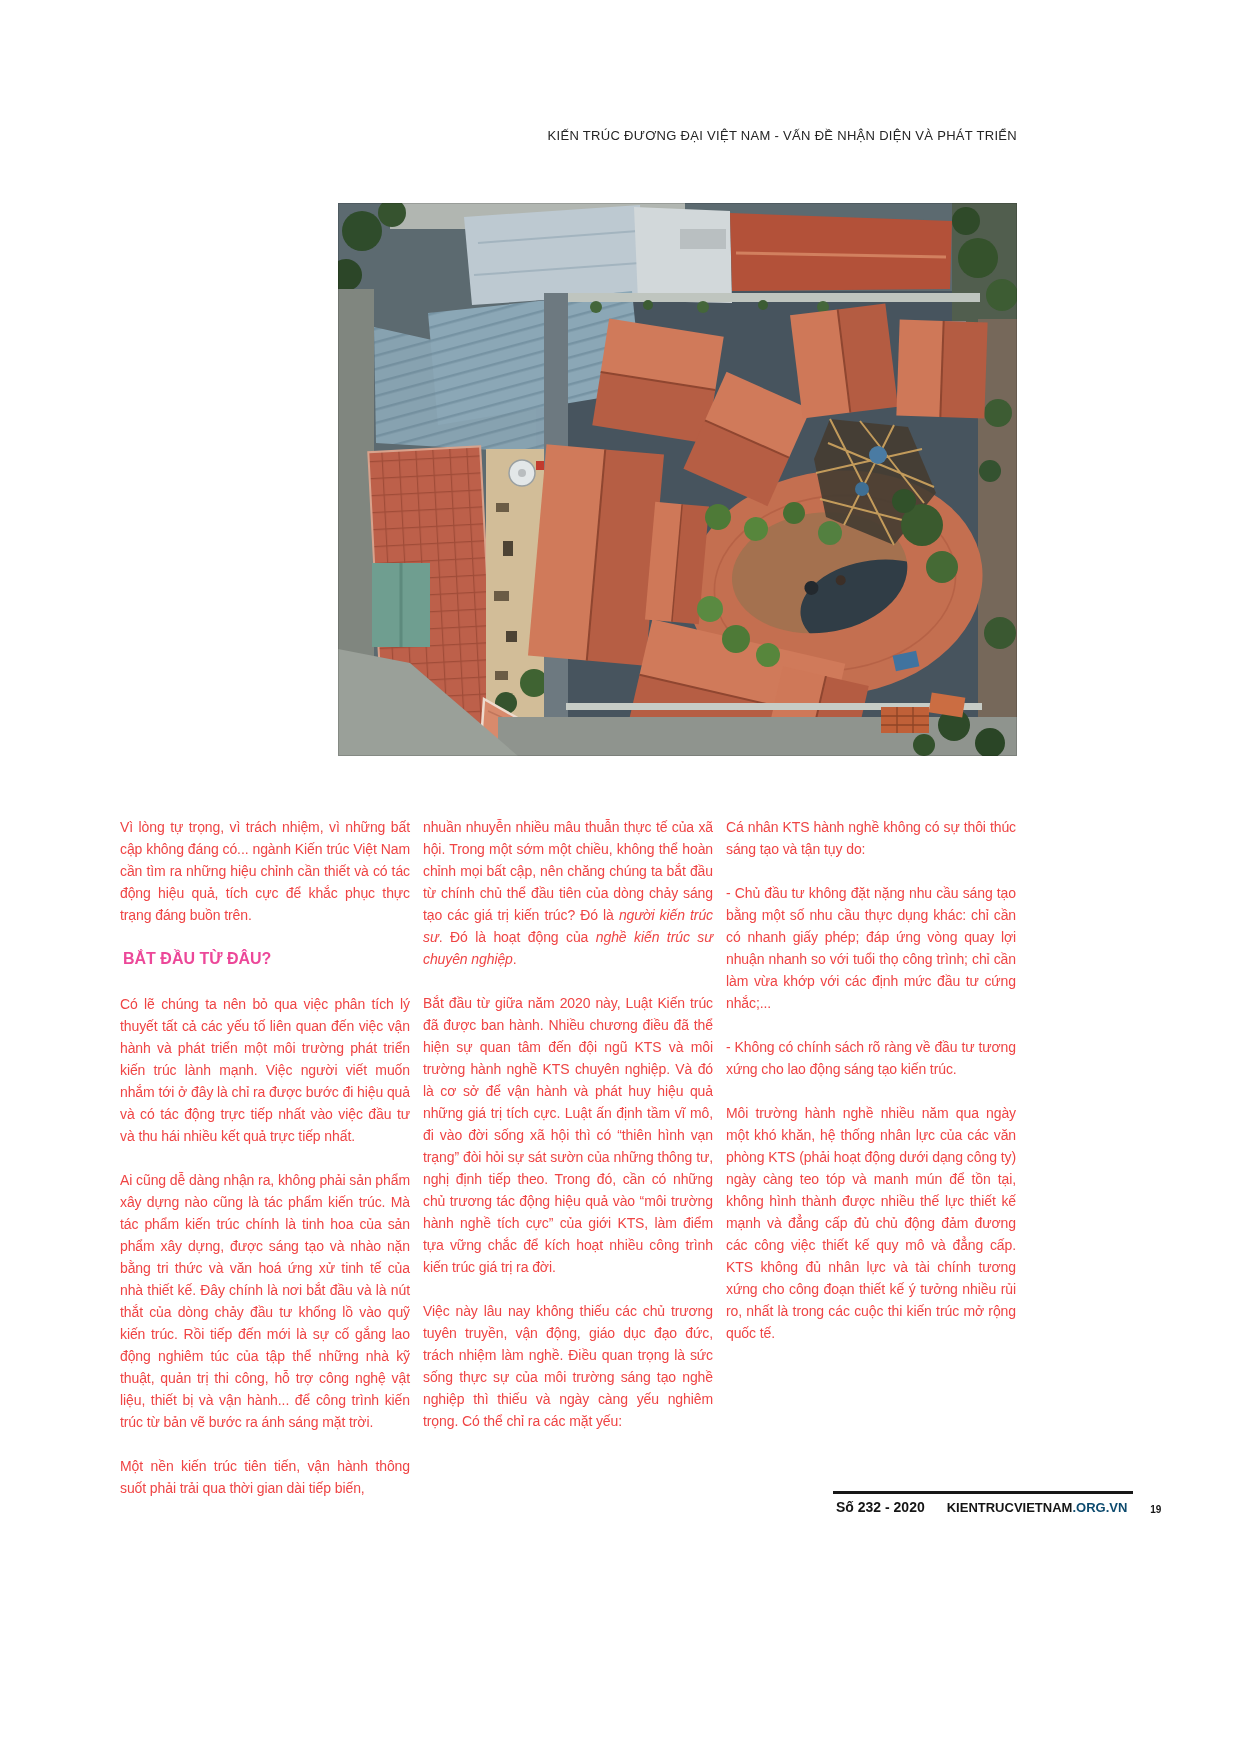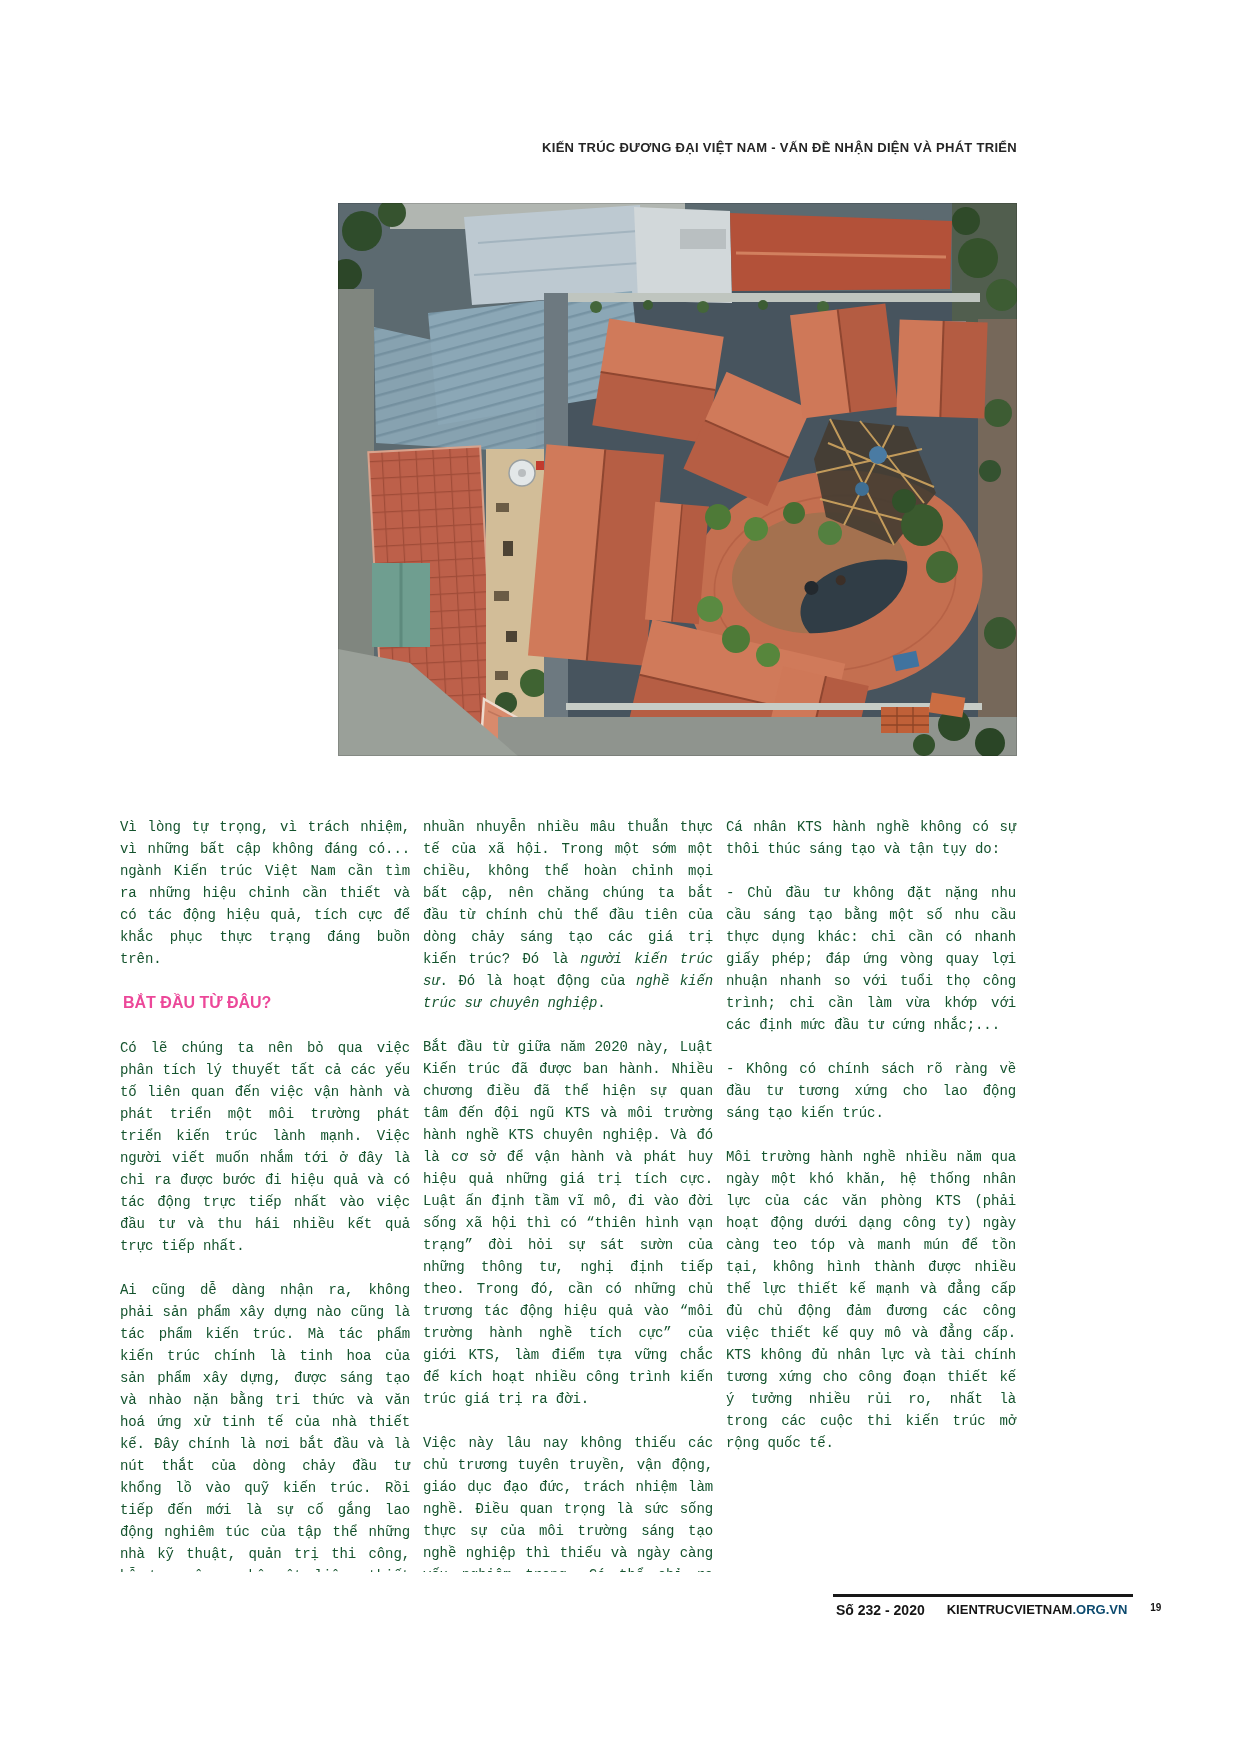--- a/index.html
+++ b/index.html
@@ -1,47 +1,47 @@
 <!DOCTYPE html>
 <html lang="vi"><head>
 <meta charset="utf-8">
 <style>
   html,body { margin:0; padding:0; background:#ffffff; }
   .page {
     position:relative; width:1241px; height:1754px; background:#ffffff;
     font-family:"Liberation Sans","DejaVu Sans",sans-serif; overflow:hidden;
   }
   .running-head {
-    position:absolute; top:140px; left:120px; width:897px;
-    text-align:right; font-size:13px; font-weight:bold; color:#252525;
+    position:absolute; top:128px; left:120px; width:897px;
+    text-align:right; font-size:13px; font-weight:normal; color:#252525;
     letter-spacing:0.3px;
   }
   .photo-figure { position:absolute; left:338px; top:203px; width:679px; height:553px; }
   .photo-figure svg { display:block; width:679px; height:553px; }
   .photo-caption {
     position:absolute; top:761px; left:338px; width:676px;
     text-align:right; font-style:italic; font-size:13.5px; color:#585858;
   }
   .columns {
     position:absolute; left:120px; top:816px; width:897px; height:756px;
     display:flex; gap:13px; overflow:hidden;
   }
   .col { flex:0 0 290px; width:290px; }
   .col p {
-    margin:0 0 22px; font-size:14px; line-height:22px; color:#14532d;
-    text-align:justify; letter-spacing:-0.1px;font-family:Liberation Mono, monospace;
+    margin:0 0 22px; font-size:14px; line-height:22px; color:#ef4444;
+    text-align:justify; letter-spacing:-0.1px;
   }
   .col h2 {
     margin:12px 0 24px; padding-left:3px; font-size:16px; line-height:21px;
     color:#ec4899; font-weight:bold; letter-spacing:0;
   }
   .col em { font-style:italic; }
   .footer {
-    position:absolute; left:833px; top:1594px; width:300px;
-    border-top:3px solid #171717; display:flex; align-items:flex-start;
+    position:absolute; left:833px; top:1491px; width:300px;
+    border-top:3px solid #171717; display:flex; align-items:flex-end;
   }
   .footer-cell { padding:5px 11px 4px 3px; font-size:14px; font-weight:bold; color:#151515; white-space:nowrap; }
   .footer-cell.site { padding:5px 11px 4px 11px; font-size:13px; }
   .footer-cell.pagenum { padding:5px 6px 4px 12px; font-size:10px; }
   .site-suffix { color:#0c4a6e; font-weight:bold; }
   .footer-divider { width:2px; align-self:stretch; background:#171717; }
 </style>
 </head>
 <body>
 

